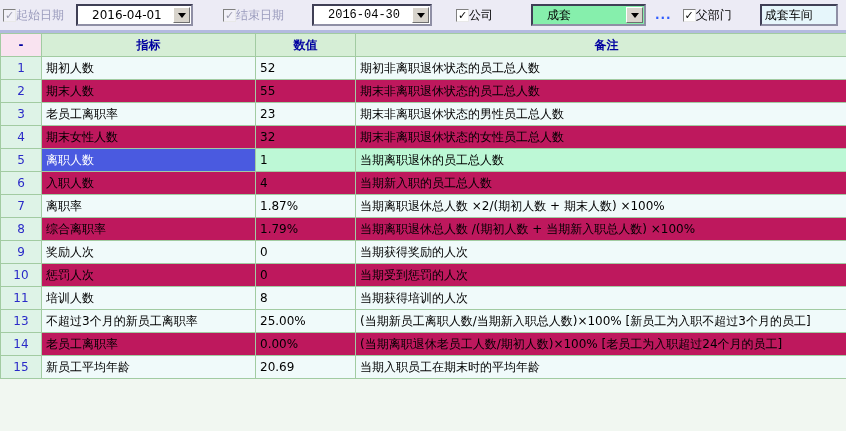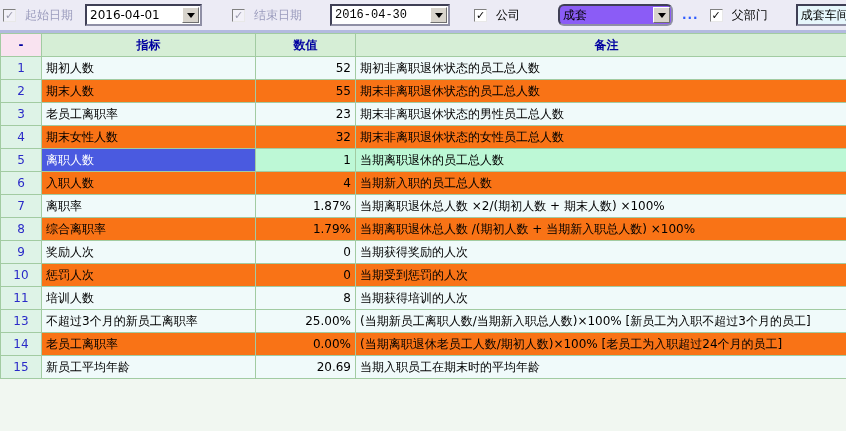--- a/index.html
+++ b/index.html
@@ -16,58 +16,58 @@
     border-bottom:3px solid #b3badf;
     display:flex; align-items:center; white-space:nowrap;
   }
   .cbx {
     width:13px; height:13px; background:#fff;
     border:1px solid; border-color:#808080 #e8e8e8 #e8e8e8 #808080;
     font-size:11px; line-height:11px; text-align:center; flex:0 0 auto;
   }
   .cbx.dis { color:#9a9aae; background:#f2f1f8; }
   .cbx.en  { color:#000; font-weight:bold; }
-  .tlabel { margin-left:9px; }
+  .tlabel { margin-left:0; }
   .tlabel.dis { color:#9b9cbd; }
   .combo {
     height:22px; background:#fff;
     border:2px solid; border-color:#3f3f55 #8f8fa5 #8f8fa5 #3f3f55;
     display:flex; align-items:center; flex:0 0 auto;
   }
-  .combo .cval { flex:1 1 auto; padding:0 3px; overflow:hidden; }
+  .combo .cval { flex:1 1 auto; padding:0 14px; overflow:hidden; }
   .combo .cbtn {
     width:17px; height:16px; margin-right:1px; background:#d8d4cc;
     border:1px solid; border-color:#fff #6f6f6f #6f6f6f #fff;
     display:flex; align-items:center; justify-content:center; flex:0 0 auto;
   }
   .tri { width:0; height:0; border-left:4px solid transparent;
          border-right:4px solid transparent; border-top:5px solid #000; }
-  .combo.pink { background:#8b5cf6;border-radius:6px; }
+  .combo.pink { background:#86efac; }
   .dots { color:#2e5bff; font-weight:bold; letter-spacing:1px; margin-left:9px; cursor:pointer; }
   .tinput {
     height:22px; width:78px; background:#e6f6fb; padding:0 3px;
     border:2px solid; border-color:#3f3f55 #8f8fa5 #8f8fa5 #3f3f55;
     display:flex; align-items:center; flex:0 0 auto; overflow:hidden;
   }
   .ml3{margin-left:3px;} .ml11{margin-left:11px;} .ml12{margin-left:12px;}
   .ml24{margin-left:24px;} .ml28{margin-left:28px;} .ml30{margin-left:30px;} .ml38{margin-left:38px;}
   
   .grid table { border-collapse:collapse; table-layout:fixed; width:839px; background:#fffffe; }
   .grid td {
     border:1px solid #a2cba2; height:23px; line-height:21px;
     padding:0 4px; overflow:hidden; white-space:nowrap;
   }
   .c-num { width:41px; text-align:center; background:#def3e7; color:#2a2ac8; }
   .c-ind { width:214px; }
-  .c-val { width:100px;text-align:right; }
+  .c-val { width:100px; }
   .c-rem { width:502px; }
   tr.hdr td { background:#d6eed6; color:#0000a0; font-weight:bold; text-align:center; }
   tr.hdr td.c-num { background:#f9e3f0; }
   tr.odd  td.c-ind, tr.odd  td.c-val, tr.odd  td.c-rem { background:#f0fafa; }
-  tr.even td.c-ind, tr.even td.c-val, tr.even td.c-rem { background:#f97316; }
+  tr.even td.c-ind, tr.even td.c-val, tr.even td.c-rem { background:#be185d; }
   tr.sel td.c-ind { background:#4a5ae0; color:#fff;margin-left:32px; }
   tr.sel td.c-val, tr.sel td.c-rem { background:#bdf8d6; }
 </style>
 </head>
 <body>
 
 <div class="toolbar">
   <span class="cbx dis ml3">✓</span>
   <span class="tlabel dis">起始日期</span>
   <div class="combo ml12" style="width:117px;">

